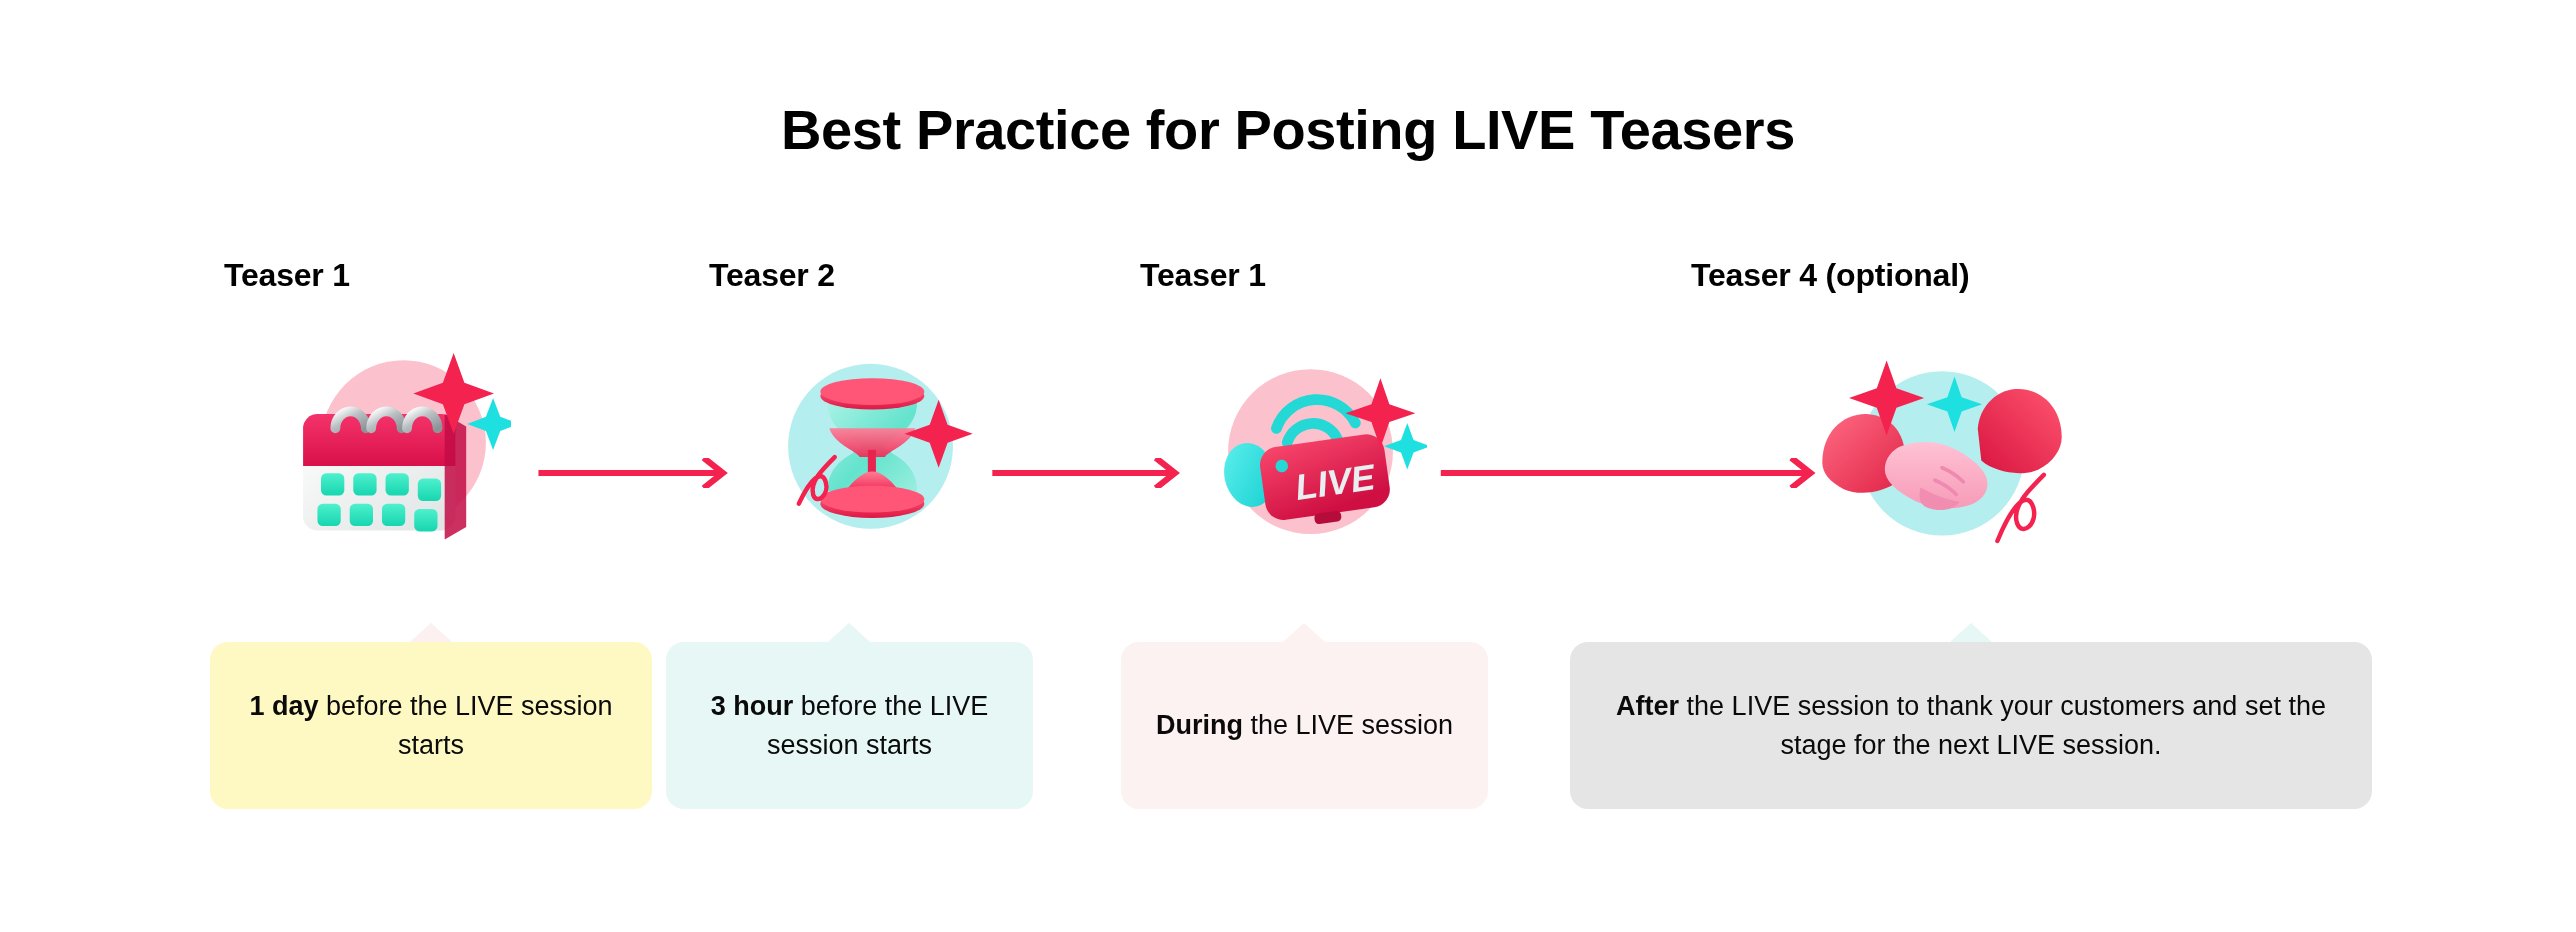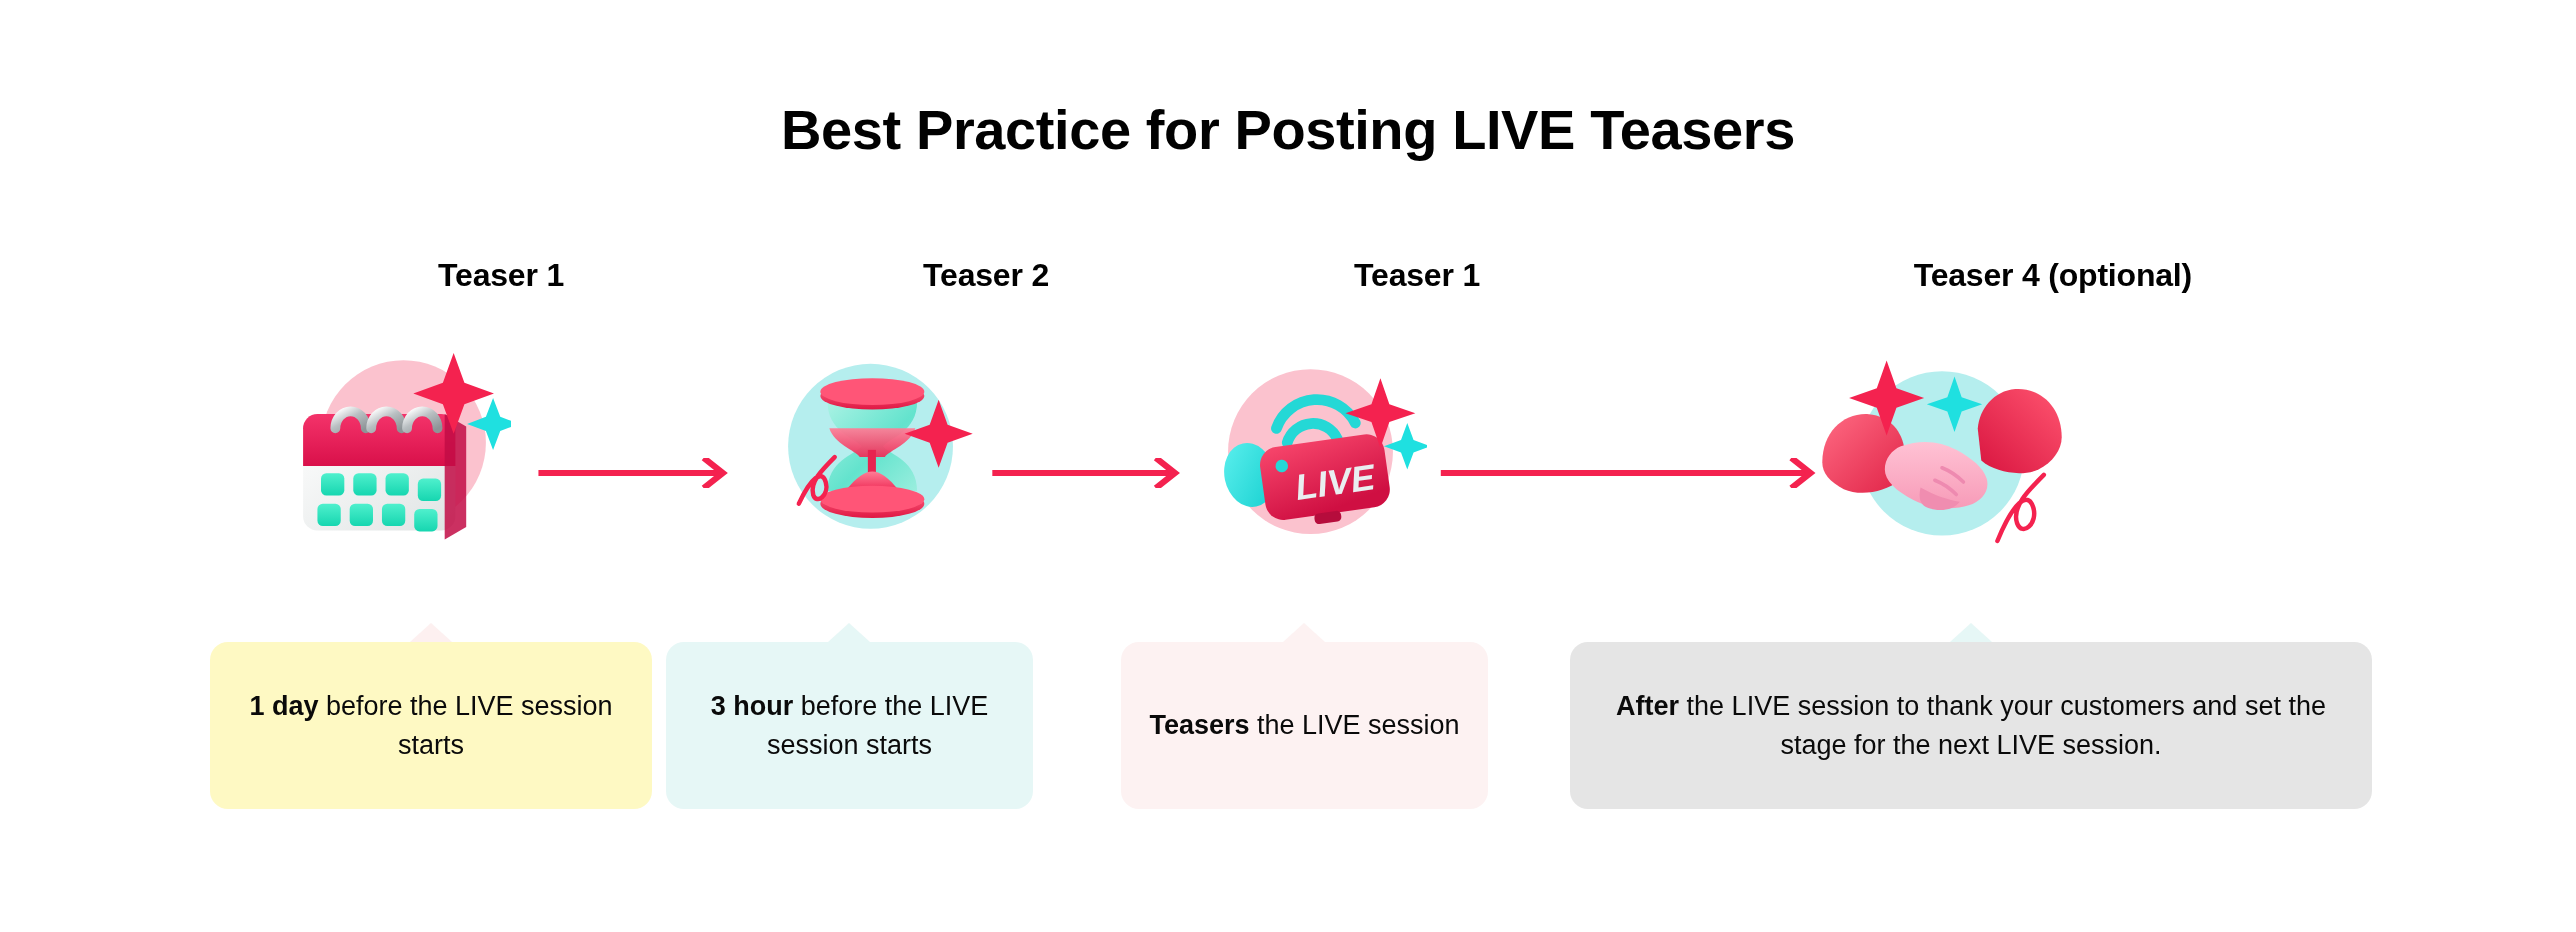--- a/index.html
+++ b/index.html
@@ -48,21 +48,21 @@
   .step {
     position: absolute;
     top: 0;
   }
   .step-1 { left: 224px;  width: 340px; }
   .step-2 { left: 709px;  width: 340px; }
   .step-3 { left: 1140px; width: 340px; }
   .step-4 { left: 1691px; width: 501px; }
 
   .step-heading {
-    text-align: right;
+    text-align: left;
     font-size: 32px;
     font-weight: bold;
     letter-spacing: -0.2px;
     color: #010101;
     white-space: nowrap;
     line-height: 1;
   }
   .step-heading .optional {
     font-weight: bold;
   }
@@ -338,21 +338,21 @@
   <div class="bubble bubble-2">
     <span class="bubble-notch"></span>
     <div class="bubble-text">
       <b>3 hour</b><span> before the LIVE session starts</span>
     </div>
   </div>
 
   <div class="bubble bubble-3">
     <span class="bubble-notch"></span>
     <div class="bubble-text">
-      <b>Teasers</b><span> the LIVE session</span>
+      <b>During</b><span> the LIVE session</span>
     </div>
   </div>
 
   <div class="bubble bubble-4">
     <span class="bubble-notch"></span>
     <div class="bubble-text">
       <b>After</b><span> the LIVE session to thank your customers and set the stage for the next LIVE session.</span>
     </div>
   </div>
 

